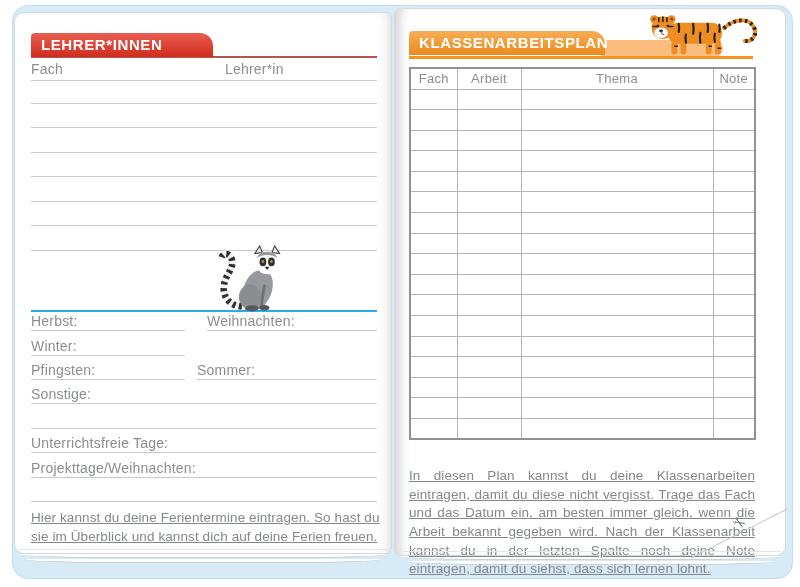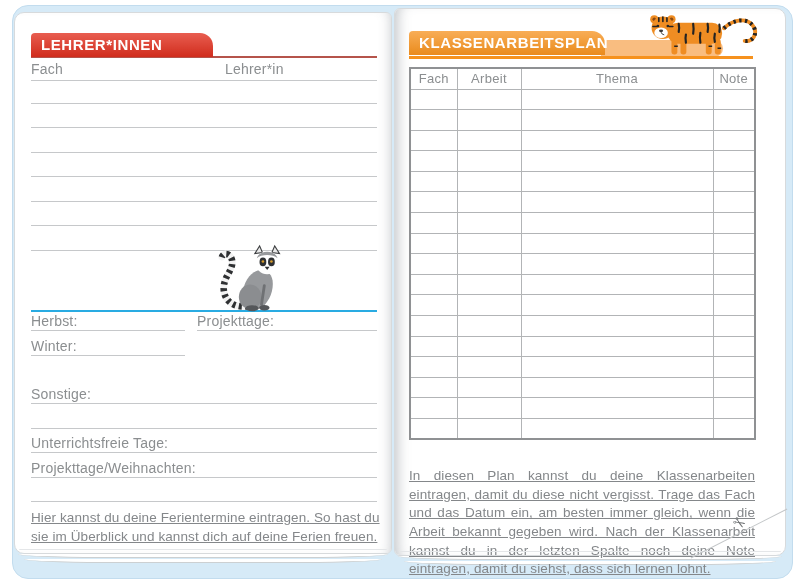--- a/index.html
+++ b/index.html
@@ -59,21 +59,21 @@
   .teacher-lines{position:absolute;left:16px;top:66px;width:346px;}
   .rule{height:24.5px;border-bottom:1px solid var(--rule);}
 
   
   .field-row{position:absolute;left:16px;width:346px;display:flex;height:18px;}
   .cell{border-bottom:1px solid var(--rule);font-size:14px;color:var(--label);
         letter-spacing:.2px;line-height:16px;}
   .cell.half-l{width:154px;margin-right:12px;}
   .cell.half-r{flex:1;}
   .cell.full{width:346px;}
-  .fr1{top:300px;} .fr2{top:325px;} .fr3{top:349px;} .fr4{top:373px;}
+  .fr1{top:300px;gap:10px;} .fr2{top:325px;} .fr3{top:349px;} .fr4{top:373px;}
   .fr5{top:398px;} .fr6{top:422px;justify-content:flex-end;} .fr7{top:447px;} .fr8{top:471px;}
 
   .note{position:absolute;font-size:13.5px;line-height:1.38;color:var(--para);letter-spacing:.1px;text-decoration:underline;}
   .note-left{left:16px;top:496px;width:350px;}
   .note-right{left:14px;top:458px;width:346px;text-align:justify;}
 
   
   .exam-table{position:absolute;left:14px;top:58px;border-collapse:collapse;
               table-layout:fixed;width:345px;}
   .exam-table th,.exam-table td{border:1px solid var(--tbl-inner);}
@@ -138,24 +138,28 @@
       <ellipse cx="70.5" cy="19" rx="3.6" ry="4.6" fill="#2e3032"></ellipse>
       <circle cx="61.5" cy="18.5" r="1.4" fill="#d79b2a"></circle>
       <circle cx="70.5" cy="18.5" r="1.4" fill="#d79b2a"></circle>
       <path d="M63.4,24 L68.6,24 L66,27.6 Z" fill="#2e3032"></path>
     </svg>
 
     <div class="accent-line line-holidays"></div>
 
     <div class="field-row fr1">
       <span class="cell half-l">Herbst:</span>
-      <span class="cell half-r">Projekttage:</span>
+      <span class="cell half-r">Weihnachten:</span>
     </div>
     <div class="field-row fr2">
       <span class="cell half-l">Winter:</span>
+    </div>
+    <div class="field-row fr3">
+      <span class="cell half-l">Pfingsten:</span>
+      <span class="cell half-r">Sommer:</span>
     </div>
     <div class="field-row fr4">
       <span class="cell full">Sonstige:</span>
     </div>
     <div class="field-row fr5">
       <span class="cell full"></span>
     </div>
     <div class="field-row fr6">
       <span class="cell full">Unterrichtsfreie Tage:</span>
     </div>

